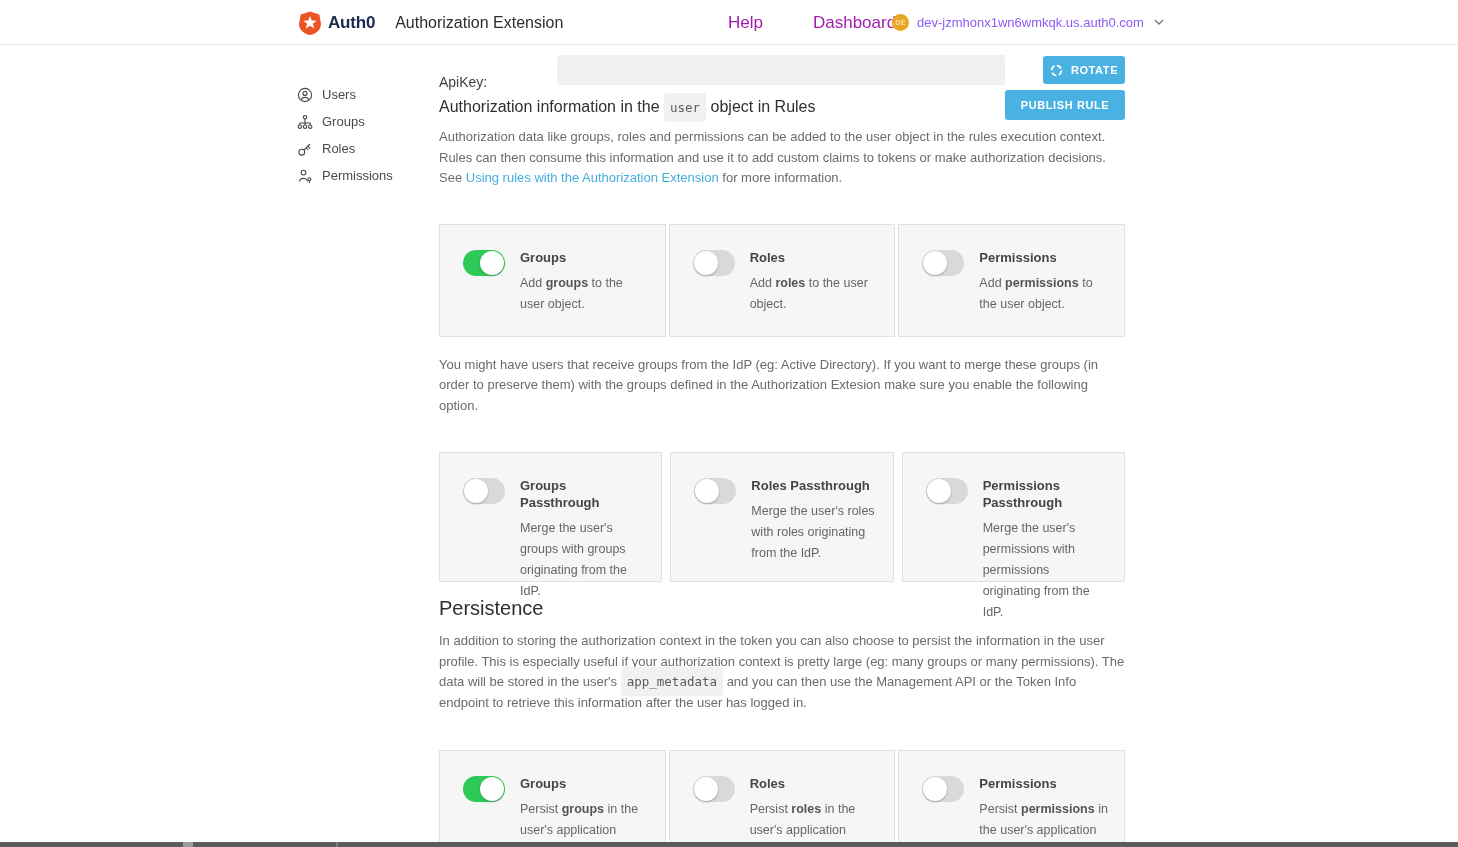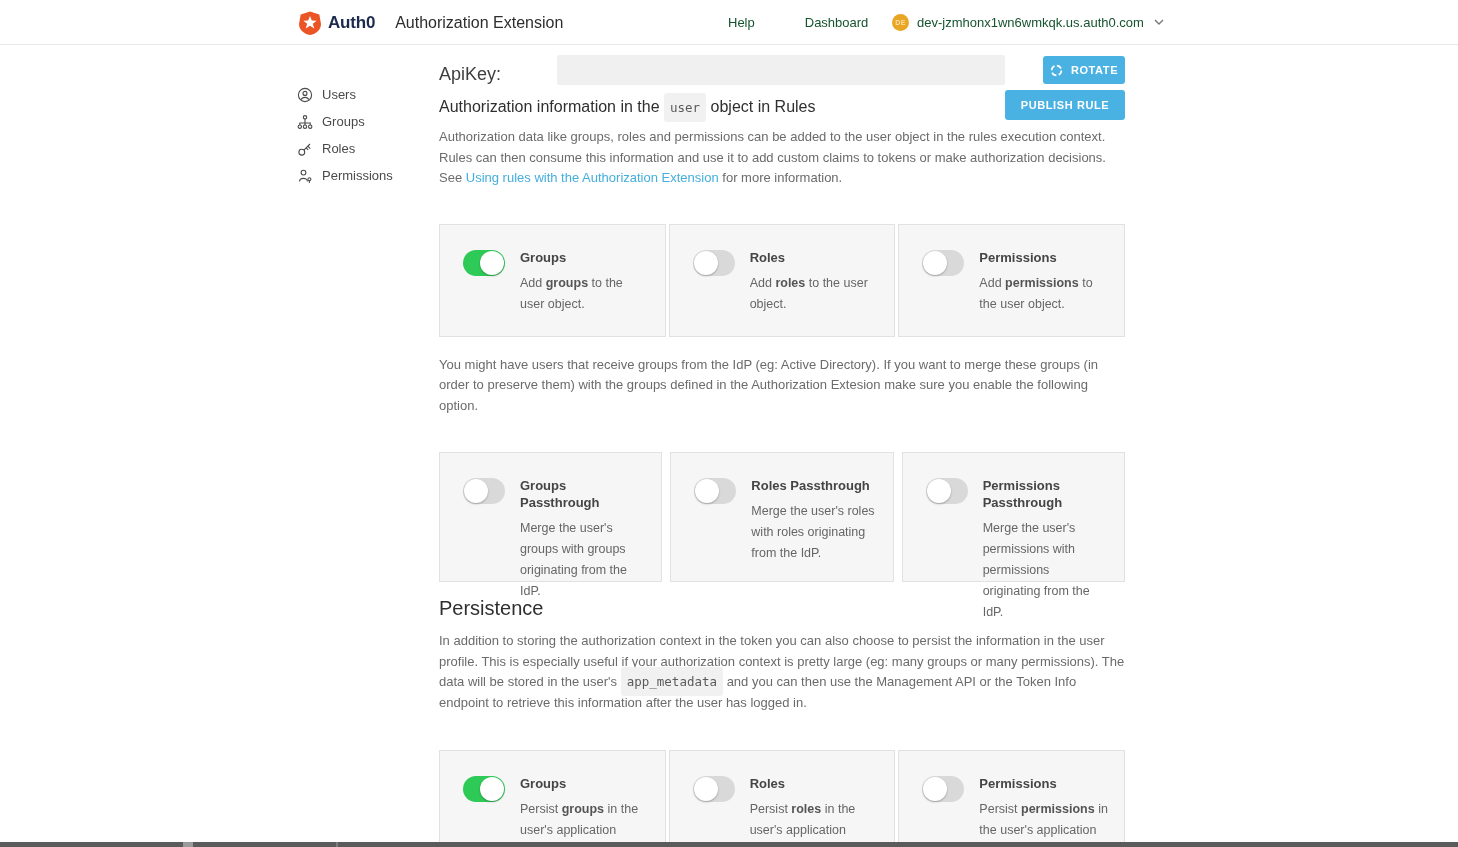--- a/index.html
+++ b/index.html
@@ -9,38 +9,38 @@
     background:#fff; font-family:"Liberation Sans", sans-serif; color:#333;
   }
 
   
   .topbar { position:absolute; top:0; left:0; width:1458px; height:45px; background:#fff; border-bottom:1px solid #e8e8e8; }
   .brand-area { position:absolute; left:298px; top:0; height:45px; display:flex; align-items:center; }
   .logo-svg { width:24px; height:24px; display:block; }
   .brand-text { font-size:17px; font-weight:bold; color:#1b2a4e; margin-left:6px; letter-spacing:-0.2px; }
   .app-title { font-size:16px; color:#2d2d2d; margin-left:20px; }
   .topnav { position:absolute; left:728px; top:0; height:45px; display:flex; align-items:center; gap:50px; }
-  .topnav a { font-size:13px; color:#14532d; text-decoration:none; cursor:pointer; }
+  .topnav a { font-size:17px; color:#a21caf; text-decoration:none; cursor:pointer; }
   .tenant { position:absolute; left:892px; top:0; height:45px; display:flex; align-items:center; gap:8px; cursor:pointer; }
   .avatar { width:17px; height:17px; border-radius:50%; background:#e9a623; color:#f9dfae;
             font-size:7px; font-weight:bold; display:flex; align-items:center; justify-content:center; letter-spacing:0.3px; }
-  .tenant-domain { font-size:13px; color:#14532d; }
+  .tenant-domain { font-size:13px; color:#8b5cf6; }
   .chev { display:block; margin-left:2px; }
 
   
   .sidebar { position:absolute; left:297px; top:81px; width:132px; }
   .side-item { display:flex; align-items:center; height:27px; cursor:pointer; }
   .side-item svg { width:16px; height:16px; flex:0 0 16px; }
   .side-item .lbl { font-size:13px; color:#4a4a4a; margin-left:9px; }
 
   
   .content { position:absolute; left:439px; top:55px; width:686px; }
 
   .apikey-row { position:relative; height:30px; }
-  .apikey-label { position:absolute; left:0; top:4px; line-height:30px; font-size:18px; color:#3f3f3f; }
+  .apikey-label { position:absolute; left:0; top:12px; line-height:30px; font-size:14px; color:#3f3f3f; }
   .apikey-input { position:absolute; left:118px; top:0; width:448px; height:30px; background:#f0f0f0; border:none; border-radius:2px; outline:none; padding:0 8px; font-size:13px; color:#333; }
 
   .btn { position:absolute; right:0; background:#4ab2e3; color:#fff; border:none; border-radius:3px;
          font-family:"Liberation Sans", sans-serif; font-size:11px; font-weight:bold; letter-spacing:0.6px;
          cursor:pointer; display:flex; align-items:center; justify-content:center; gap:8px; }
   .btn-rotate { top:1px; width:82px; height:28px; }
   .btn-publish { top:35px; width:120px; height:30px; }
 
   .section-heading { margin-top:13px; font-size:16px; font-weight:normal; color:#2f2f2f; width:560px; }
   .code-chip { font-family:"DejaVu Sans Mono", monospace; font-size:12.5px; background:#f1f1f1; color:#5b5b5b;

